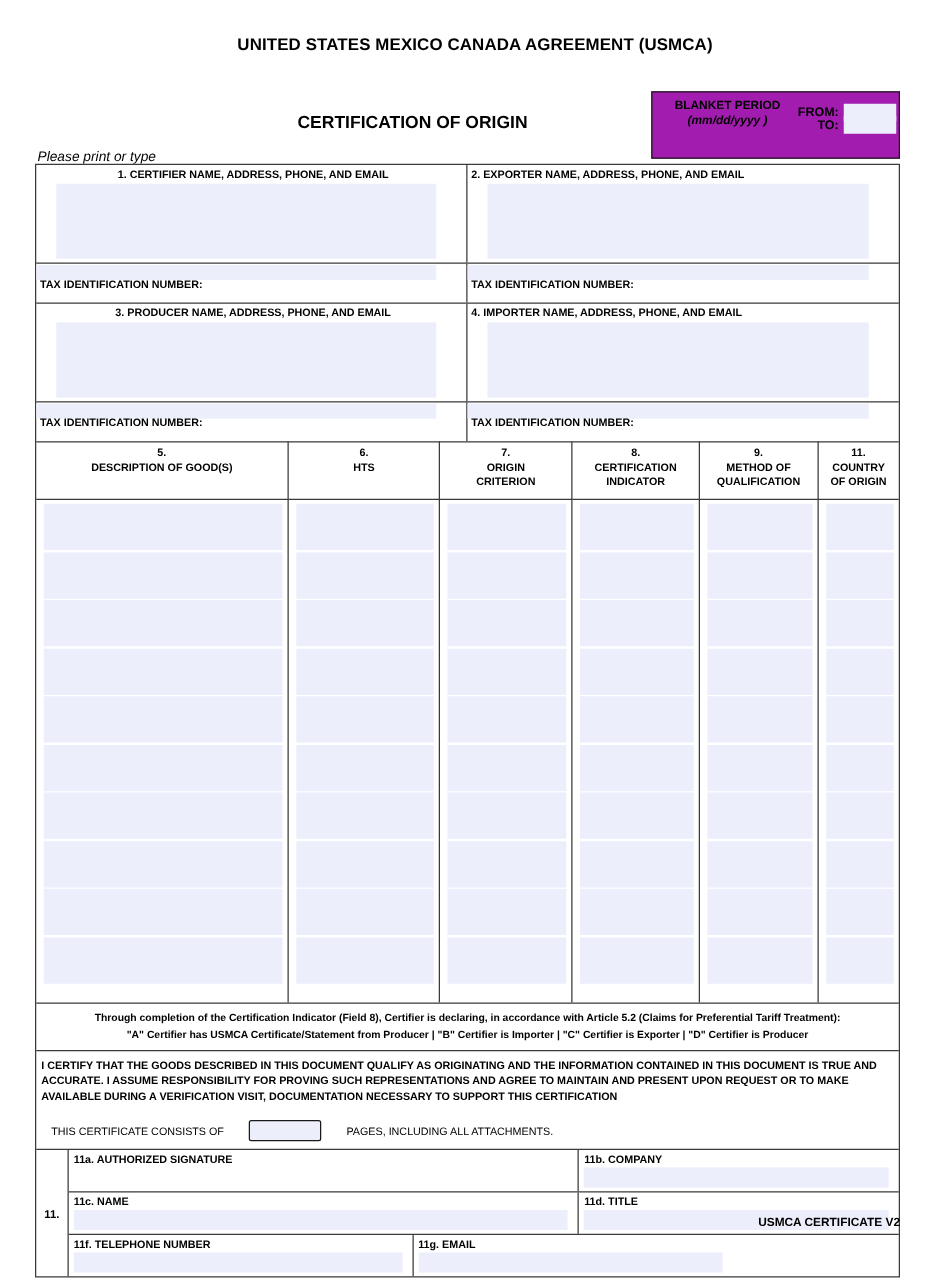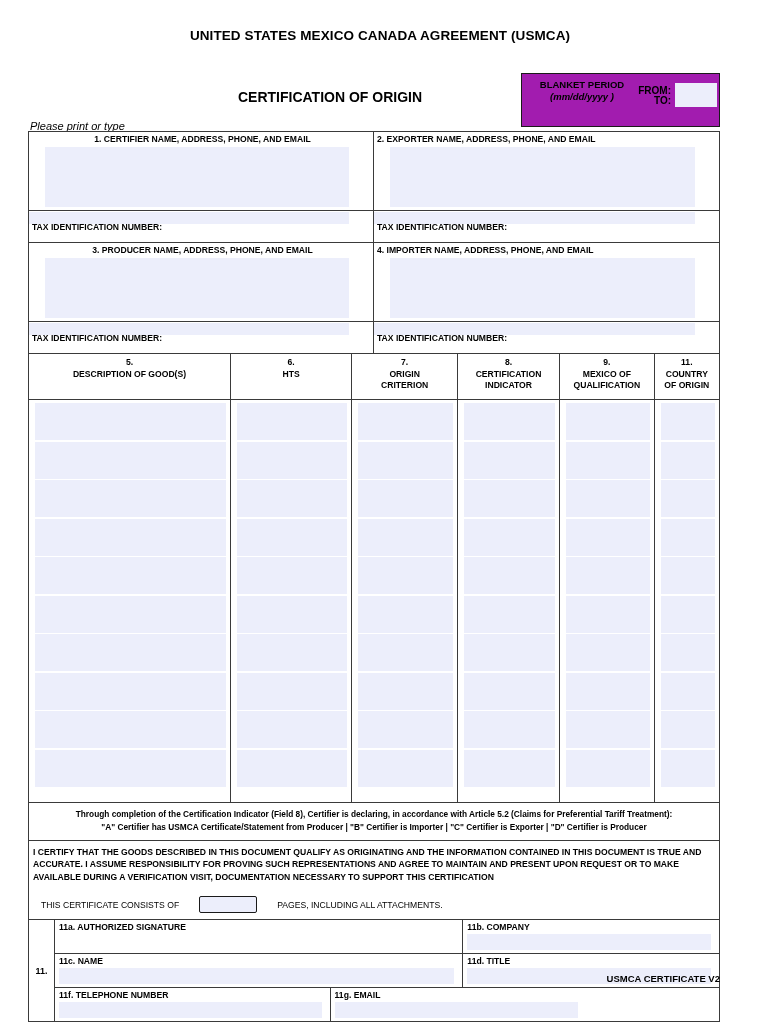--- a/index.html
+++ b/index.html
@@ -301,21 +301,21 @@
         <col style="width:14.8%">
         <col style="width:13.7%">
         <col style="width:9.4%">
       </colgroup>
       <thead>
         <tr>
             <th><span class="num">5.</span><span>DESCRIPTION OF GOOD(S)</span></th>
             <th><span class="num">6.</span><span>HTS</span></th>
             <th><span class="num">7.</span><span>ORIGIN</span><br><span>CRITERION</span></th>
             <th><span class="num">8.</span><span>CERTIFICATION</span><br><span>INDICATOR</span></th>
-            <th><span class="num">9.</span><span>MEXICO OF</span><br><span>QUALIFICATION</span></th>
+            <th><span class="num">9.</span><span>METHOD OF</span><br><span>QUALIFICATION</span></th>
             <th><span class="num">11.</span><span>COUNTRY</span><br><span>OF ORIGIN</span></th>
           </tr>
       </thead>
       <tbody>
         <tr>
             <td>
               <div class="cellstack">
                 <div class="fld"></div>
                 <div class="fld"></div>
                 <div class="fld"></div>

